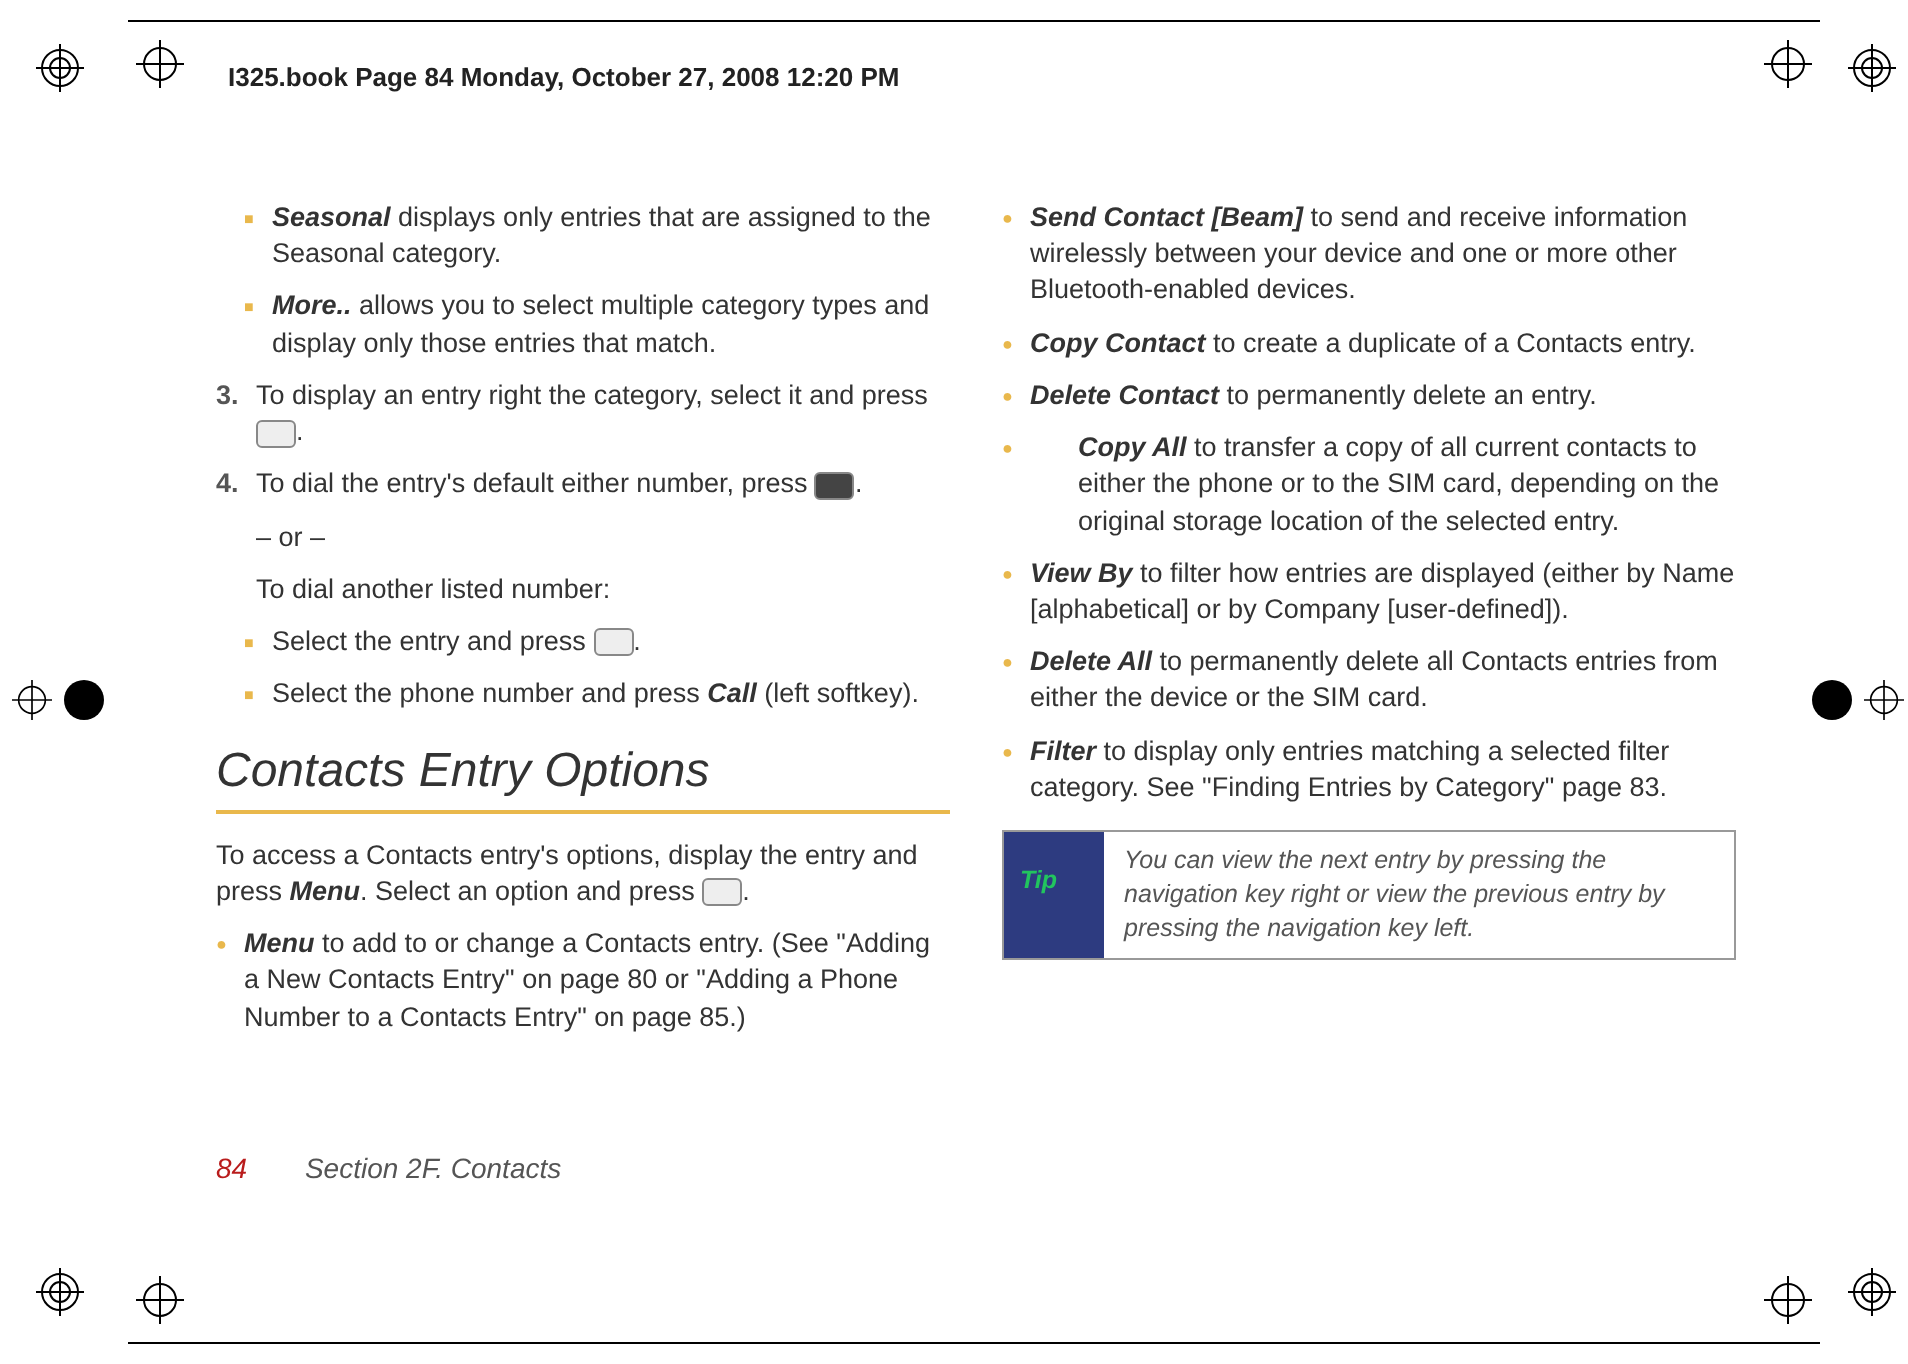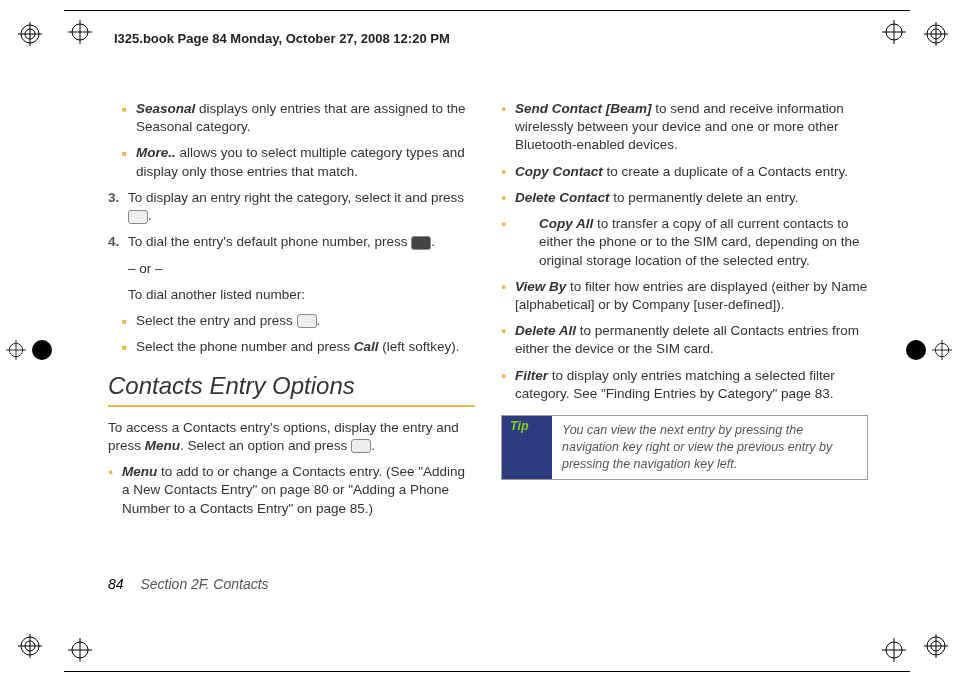--- a/index.html
+++ b/index.html
@@ -111,41 +111,41 @@
     height:2px; background:#e9b84c; margin-bottom:12px;
   }
   .tip-box {
     display:flex;
     border:1px solid #999;
     margin-top:12px;
     font-size:12.5px;
   }
   .tip-box .label {
     background:#2d3b80;
-    color:#84cc16;
+    color:#22c55e;
     font-style:italic;
     font-weight:bold;
-    padding:2px 8px;
+    padding:16px 8px;
     width:34px;
     flex:0 0 34px;
   }
   .tip-box .body {
     padding:6px 10px;
     font-style:italic;
     color:#555;
   }
   .footer {
     position:absolute;
     bottom: 88px;
     left: 108px;
     font-style: italic;
     color:#555;
     font-size:14px;
   }
-  .footer .pnum { font-weight:normal; margin-right:13px; color:#000000;}
+  .footer .pnum { font-weight:normal; margin-right:25px; color:#b91c1c;}
   .bottom-marks {
     position:absolute;
     bottom:10px; left:64px; right:44px;
     height:1px; background:#000;
   }
   .bottom-cross-left {
     position:absolute; bottom:20px; left:68px; width:24px; height:24px;
     display:flex;align-items:center;justify-content:center;
   }
   .bottom-cross-right {
@@ -236,21 +236,21 @@
       <span><span class="bolditalic">More..</span><span> allows you to select multiple category types and display only those entries that match.</span></span>
     </div>
 
     <div class="num-item">
       <span class="num">3.</span>
       <span><span>To display an entry right the category, select it and press </span><span class="icon-box"></span>.</span>
     </div>
 
     <div class="num-item">
       <span class="num">4.</span>
-      <span><span>To dial the entry's default phone number, press </span><span class="icon-box call"></span>.</span>
+      <span><span>To dial the entry's default either number, press </span><span class="icon-box call"></span>.</span>
     </div>
 
     <div class="para">– or –</div>
     <div class="para">To dial another listed number:</div>
 
     <div class="bullet-item">
       <span class="mark square-mark"></span>
       <span><span>Select the entry and press </span><span class="icon-box"></span>.</span>
     </div>
     <div class="bullet-item">

